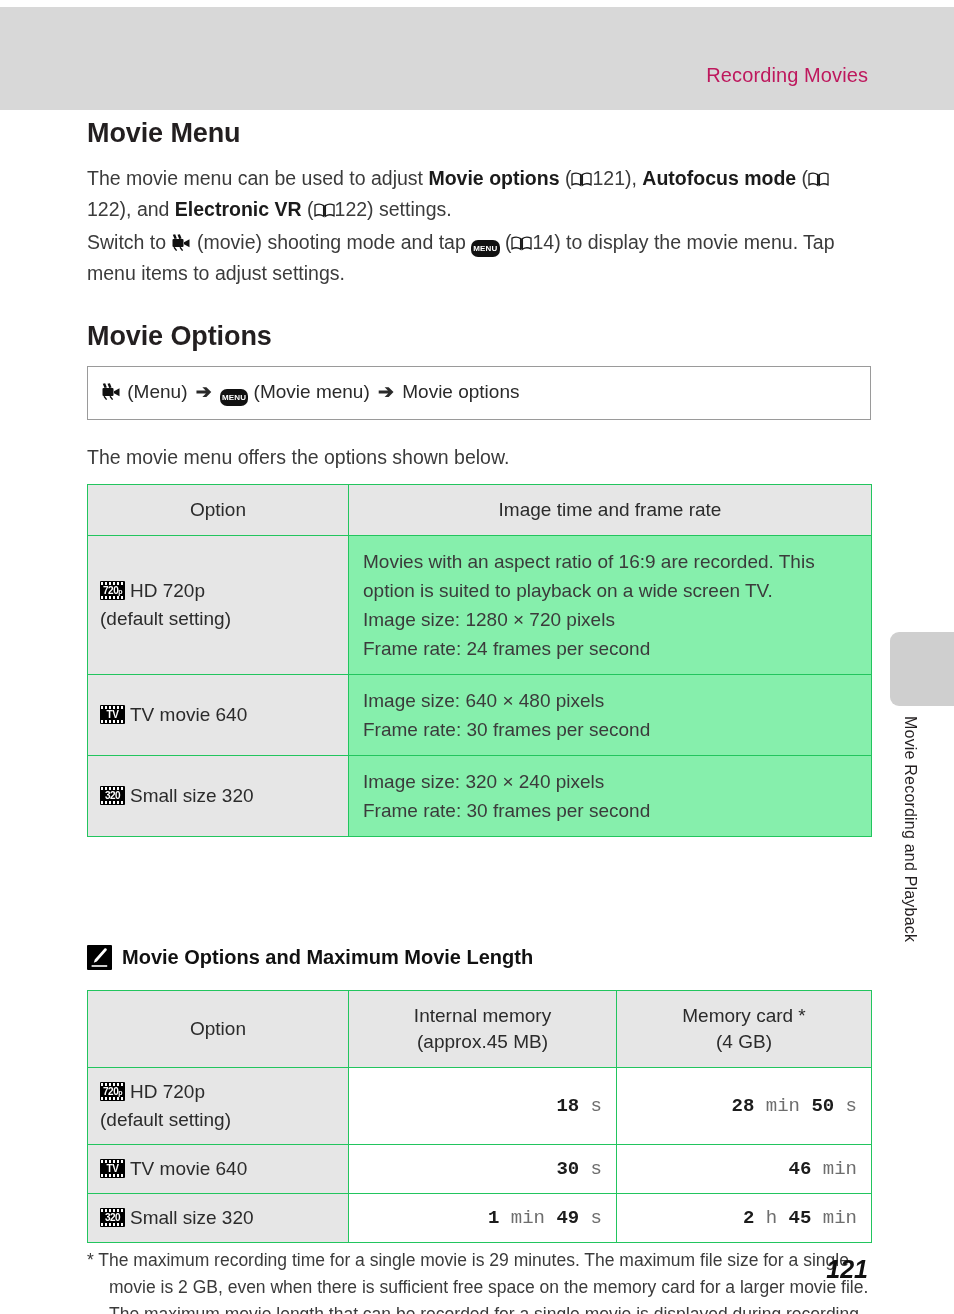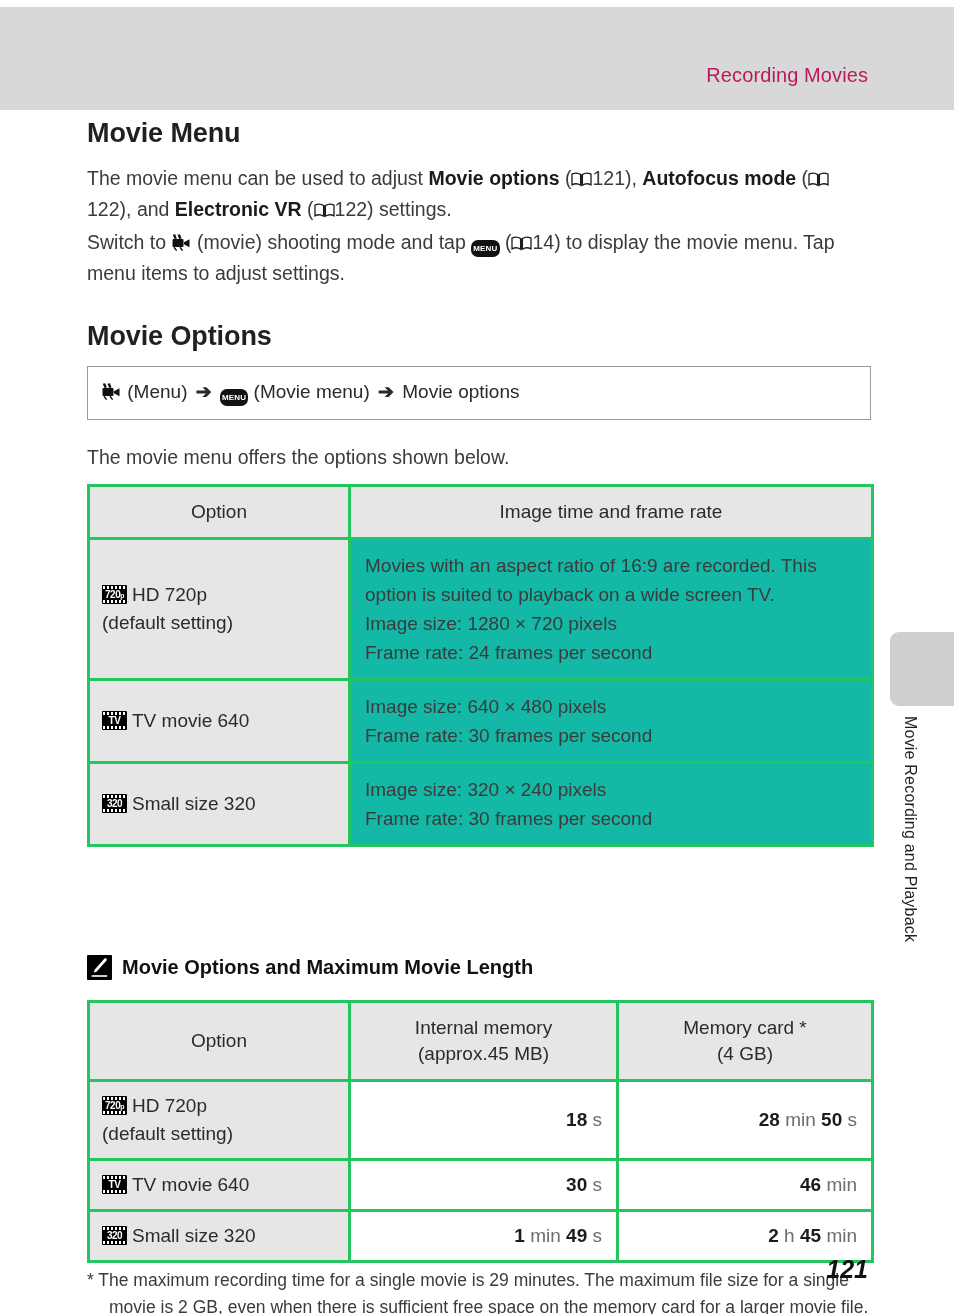--- a/index.html
+++ b/index.html
@@ -165,53 +165,54 @@
     border-radius: 1px;
   }
 
   
   table.t {
     border-collapse: collapse;
     width: 784px;
     table-layout: fixed;
   }
   table.t th, table.t td {
-    border: 3px solid #22c55e;
+    border: 1px solid #22c55e;
     vertical-align: middle;
     margin-top: 19px;
   }
   table.t thead th {
     background: #e6e6e6;
     font-weight: normal;
     font-size: 19px;
     color: #2b2b2b;
     text-align: center;
     padding: 12px 6px;
     line-height: 26px;
   }
   table.t td.opt {
     background: #e6e6e6;
     font-size: 19px;
     color: #2b2b2b;
     padding: 10px 10px 10px 12px;
     line-height: 28px;
   }
   table.t td.desc {
-    background: #14b8a6;
+    background: #86efac;
     font-size: 19px;
     color: #3b3b3b;
     padding: 11px 12px 11px 14px;
     line-height: 29px;
   }
   table.t td.num {
     background: #ffffff;
     font-size: 19px;
     color: #3b3b3b;
     text-align: right;
     padding: 10px 14px 10px 10px;
+    font-family: Liberation Mono, monospace;
   }
   table.t td.num b { color: #1c1c1c; font-weight: bold; }
   table.t td.num .u { color: #6d6d6d; }
 
   
   .note-head {
     font-size: 20px;
     font-weight: bold;
     color: #111;
     margin: 0;

